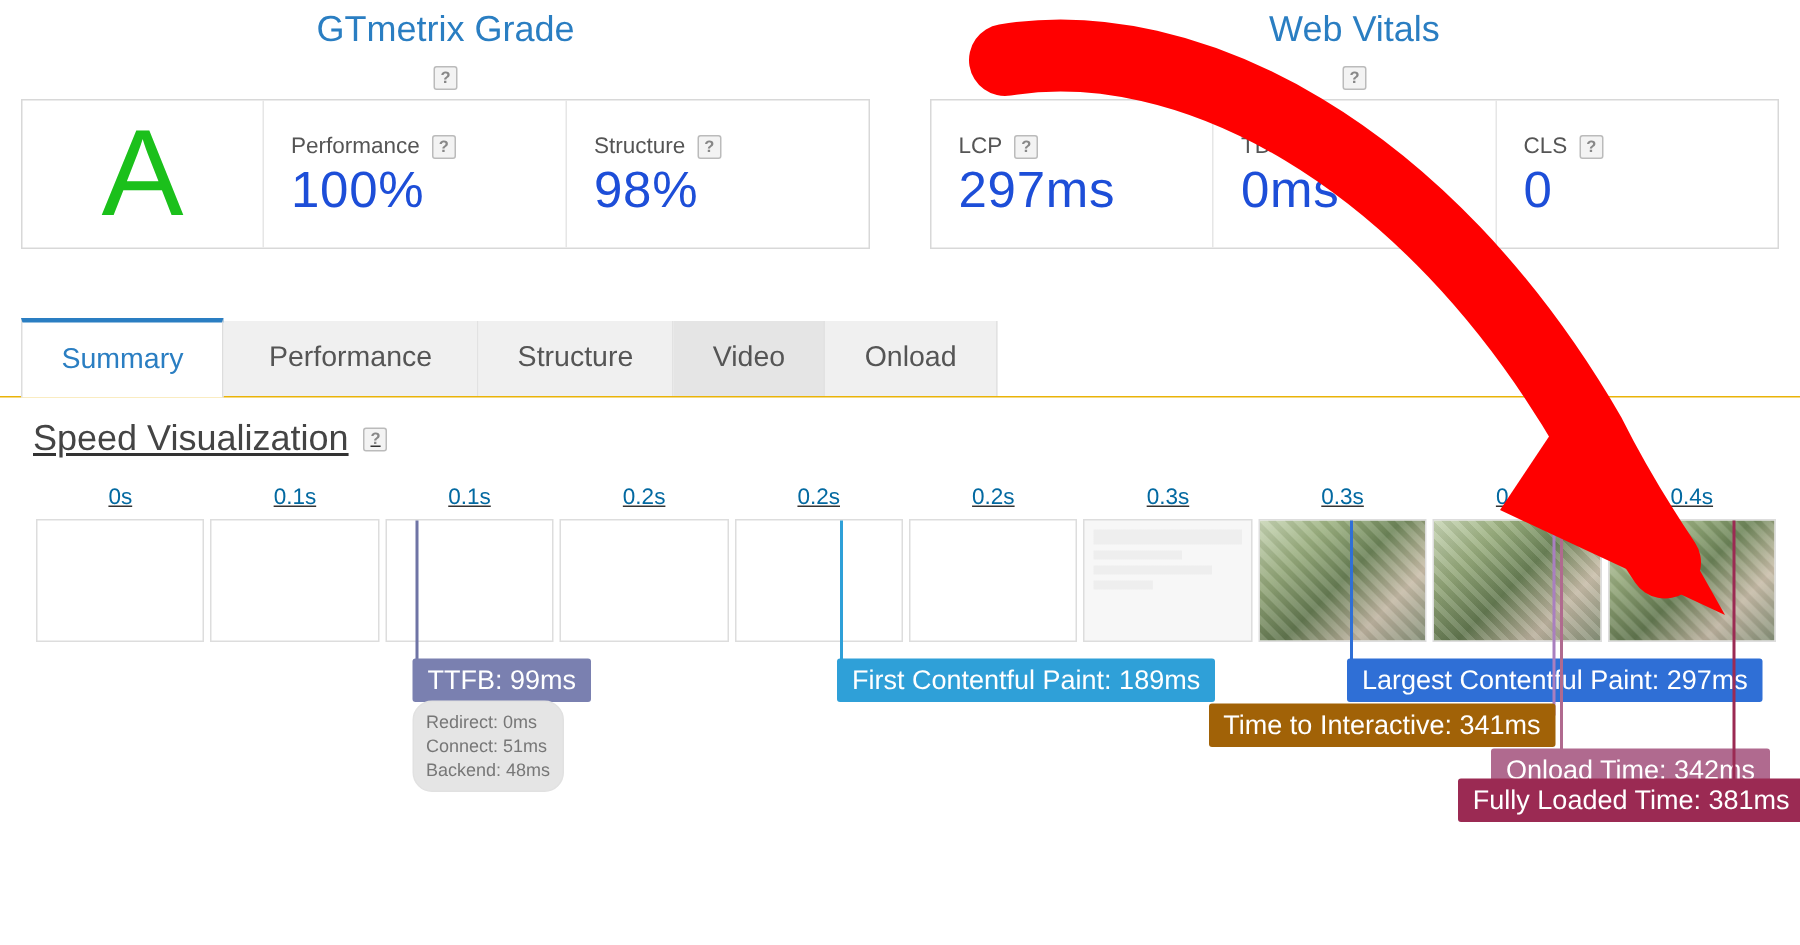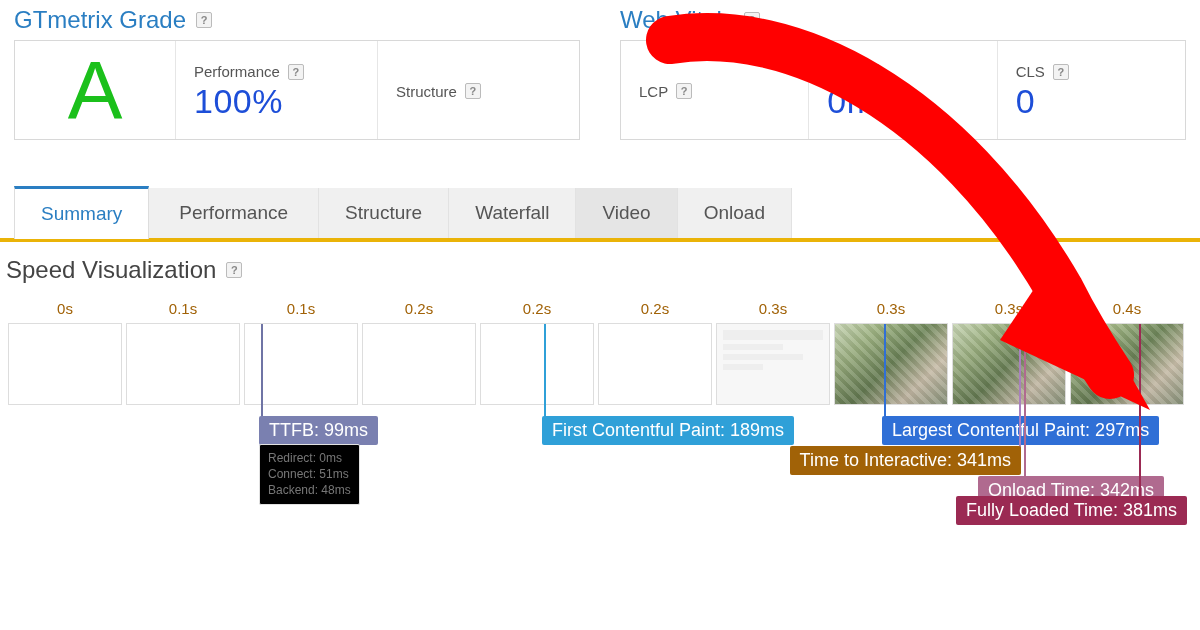--- a/index.html
+++ b/index.html
@@ -24,20 +24,21 @@
     flex: 1;
   }
   .panel-title {
     color: #2a7ec2;
     font-size: 24px;
     font-weight: 400;
     margin-bottom: 6px;
     display: flex;
     align-items: center;
     gap: 10px;
+    flex-direction: column;
   }
   .help {
     display: inline-flex;
     align-items: center;
     justify-content: center;
     width: 16px;
     height: 16px;
     border: 1px solid #bbb;
     background: #f3f3f3;
     color: #888;
@@ -83,21 +84,21 @@
   .metric-value {
     color: #1d4ed8;
     font-size: 34px;
     font-weight: 400;
     letter-spacing: 0.5px;
   }
 
   
   .tabs-wrap {
     margin-top: 48px;
-    border-bottom: 4px solid #eab308;
+    border-bottom: 1px solid #eab308;
   }
   .tabs {
     display: flex;
     padding-left: 14px;
   }
   .tab {
     padding: 14px 26px;
     font-size: 19px;
     color: #555;
     background: #f0f0f0;
@@ -112,21 +113,22 @@
     border-left: 1px solid #ddd;
     border-right: 1px solid #ddd;
     margin-top: -3px;
     position: relative;
     top: 1px;
   }
   .tab.last { background:#e5e5e5; }
 
   
   .section {
-    padding: 14px 14px 0 6px;
+    padding: 14px 14px 0 22px;
+    text-decoration: underline;
   }
   .section-title {
     font-size: 24px;
     font-weight: 400;
     color: #444;
     display: flex;
     align-items: center;
     gap: 10px;
     margin-bottom: 16px;
   }
@@ -137,21 +139,21 @@
   }
   .tick-row {
     display: flex;
     width: 100%;
     position: relative;
   }
   .tick {
     flex: 1;
     text-align: center;
     font-size: 15px;
-    color: #a16207;
+    color: #0369a1;
     padding-bottom: 6px;
   }
   .frames {
     display: flex;
     width: 100%;
     height: 82px;
   }
   .frame {
     flex: 1;
     margin: 0 2px;
@@ -199,26 +201,26 @@
     white-space: nowrap;
     padding: 4px 10px;
     font-size: 18px;
     color: #fff;
     border-radius: 2px;
   }
   .sub-badge {
     position: absolute;
     font-size: 12px;
     color: #777;
-    background: #000000;
+    background: #e5e5e5;
     border: 1px solid #e1e1e1;
     padding: 5px 8px;
     line-height: 1.35;
     white-space: nowrap;
-    border-radius: 2px;
+    border-radius: 13px;
   }
 
   
   .arrow-svg {
     position: absolute;
     pointer-events: none;
   }
 </style>
 </head>
 <body>
@@ -239,35 +241,37 @@
           <span>Performance</span>
           <span class="help">?</span>
         </div>
         <div class="metric-value">100%</div>
       </div>
       <div class="metric-cell">
         <div class="metric-label-row">
           <span>Structure</span>
           <span class="help">?</span>
         </div>
+        <div class="metric-value">98%</div>
       </div>
     </div>
   </div>
 
   <div class="panel">
     <div class="panel-title">
       <span>Web Vitals</span>
       <span class="help">?</span>
     </div>
     <div class="metric-box">
       <div class="metric-cell">
         <div class="metric-label-row">
           <span>LCP</span>
           <span class="help">?</span>
         </div>
+        <div class="metric-value">297ms</div>
       </div>
       <div class="metric-cell">
         <div class="metric-label-row">
           <span>TBT</span>
           <span class="help">?</span>
         </div>
         <div class="metric-value">0ms</div>
       </div>
       <div class="metric-cell">
         <div class="metric-label-row">
@@ -279,21 +283,20 @@
     </div>
   </div>
 
 </div>
 
 <div class="tabs-wrap">
   <div class="tabs">
     <div class="tab active">Summary</div>
     <div class="tab">Performance</div>
     <div class="tab">Structure</div>
-    <div class="tab">Waterfall</div>
     <div class="tab last">Video</div>
     <div class="tab">Onload</div>
   </div>
 </div>
 
 <div class="section">
   <div class="section-title">
     <span>Speed Visualization</span>
     <span class="help">?</span>
   </div>

